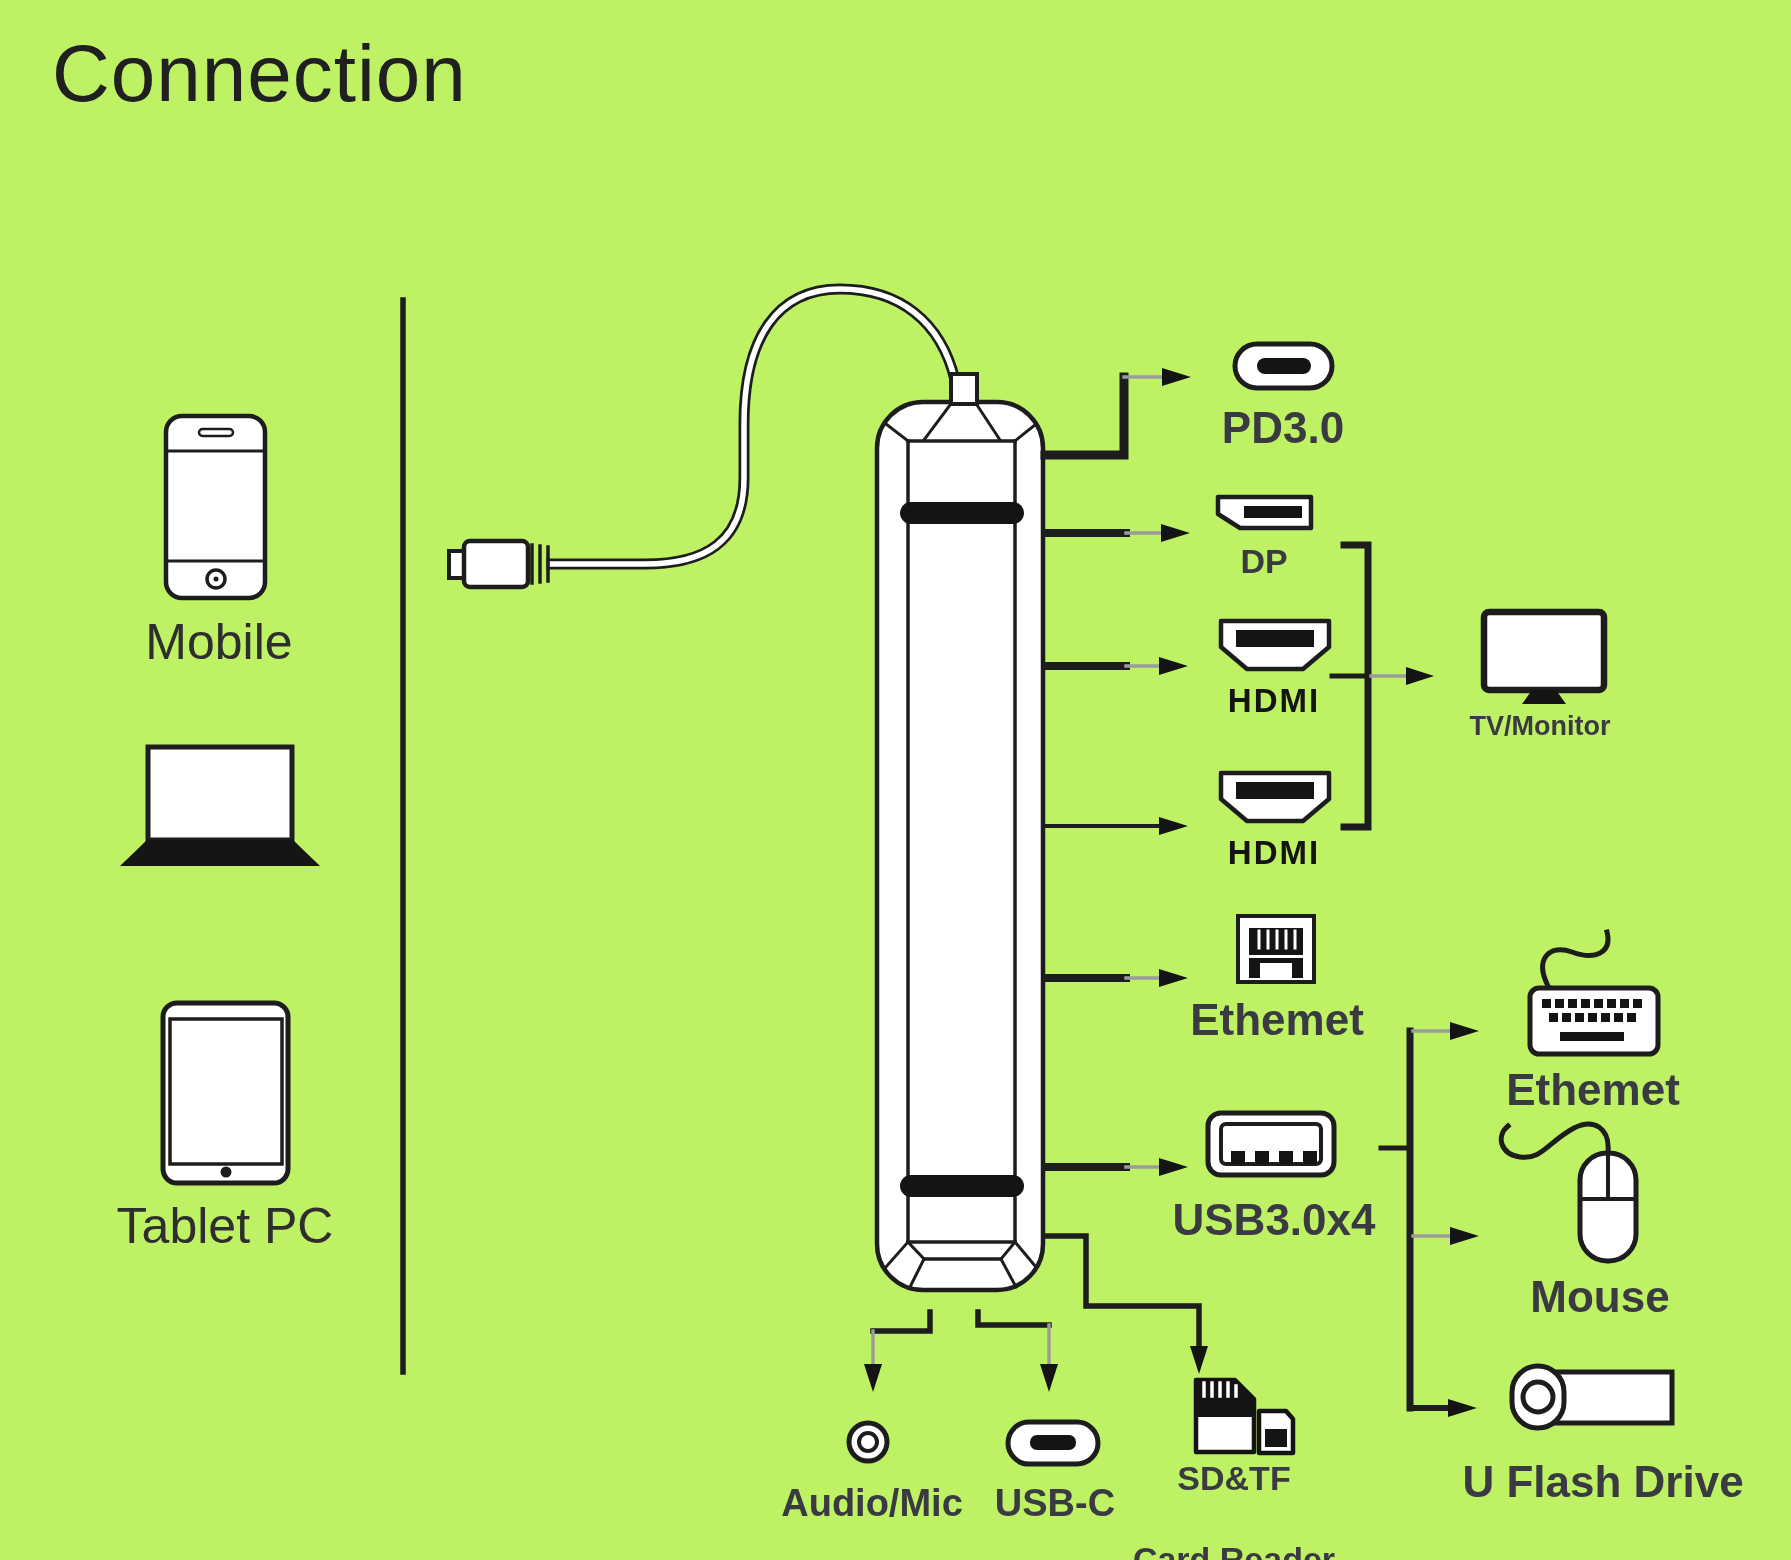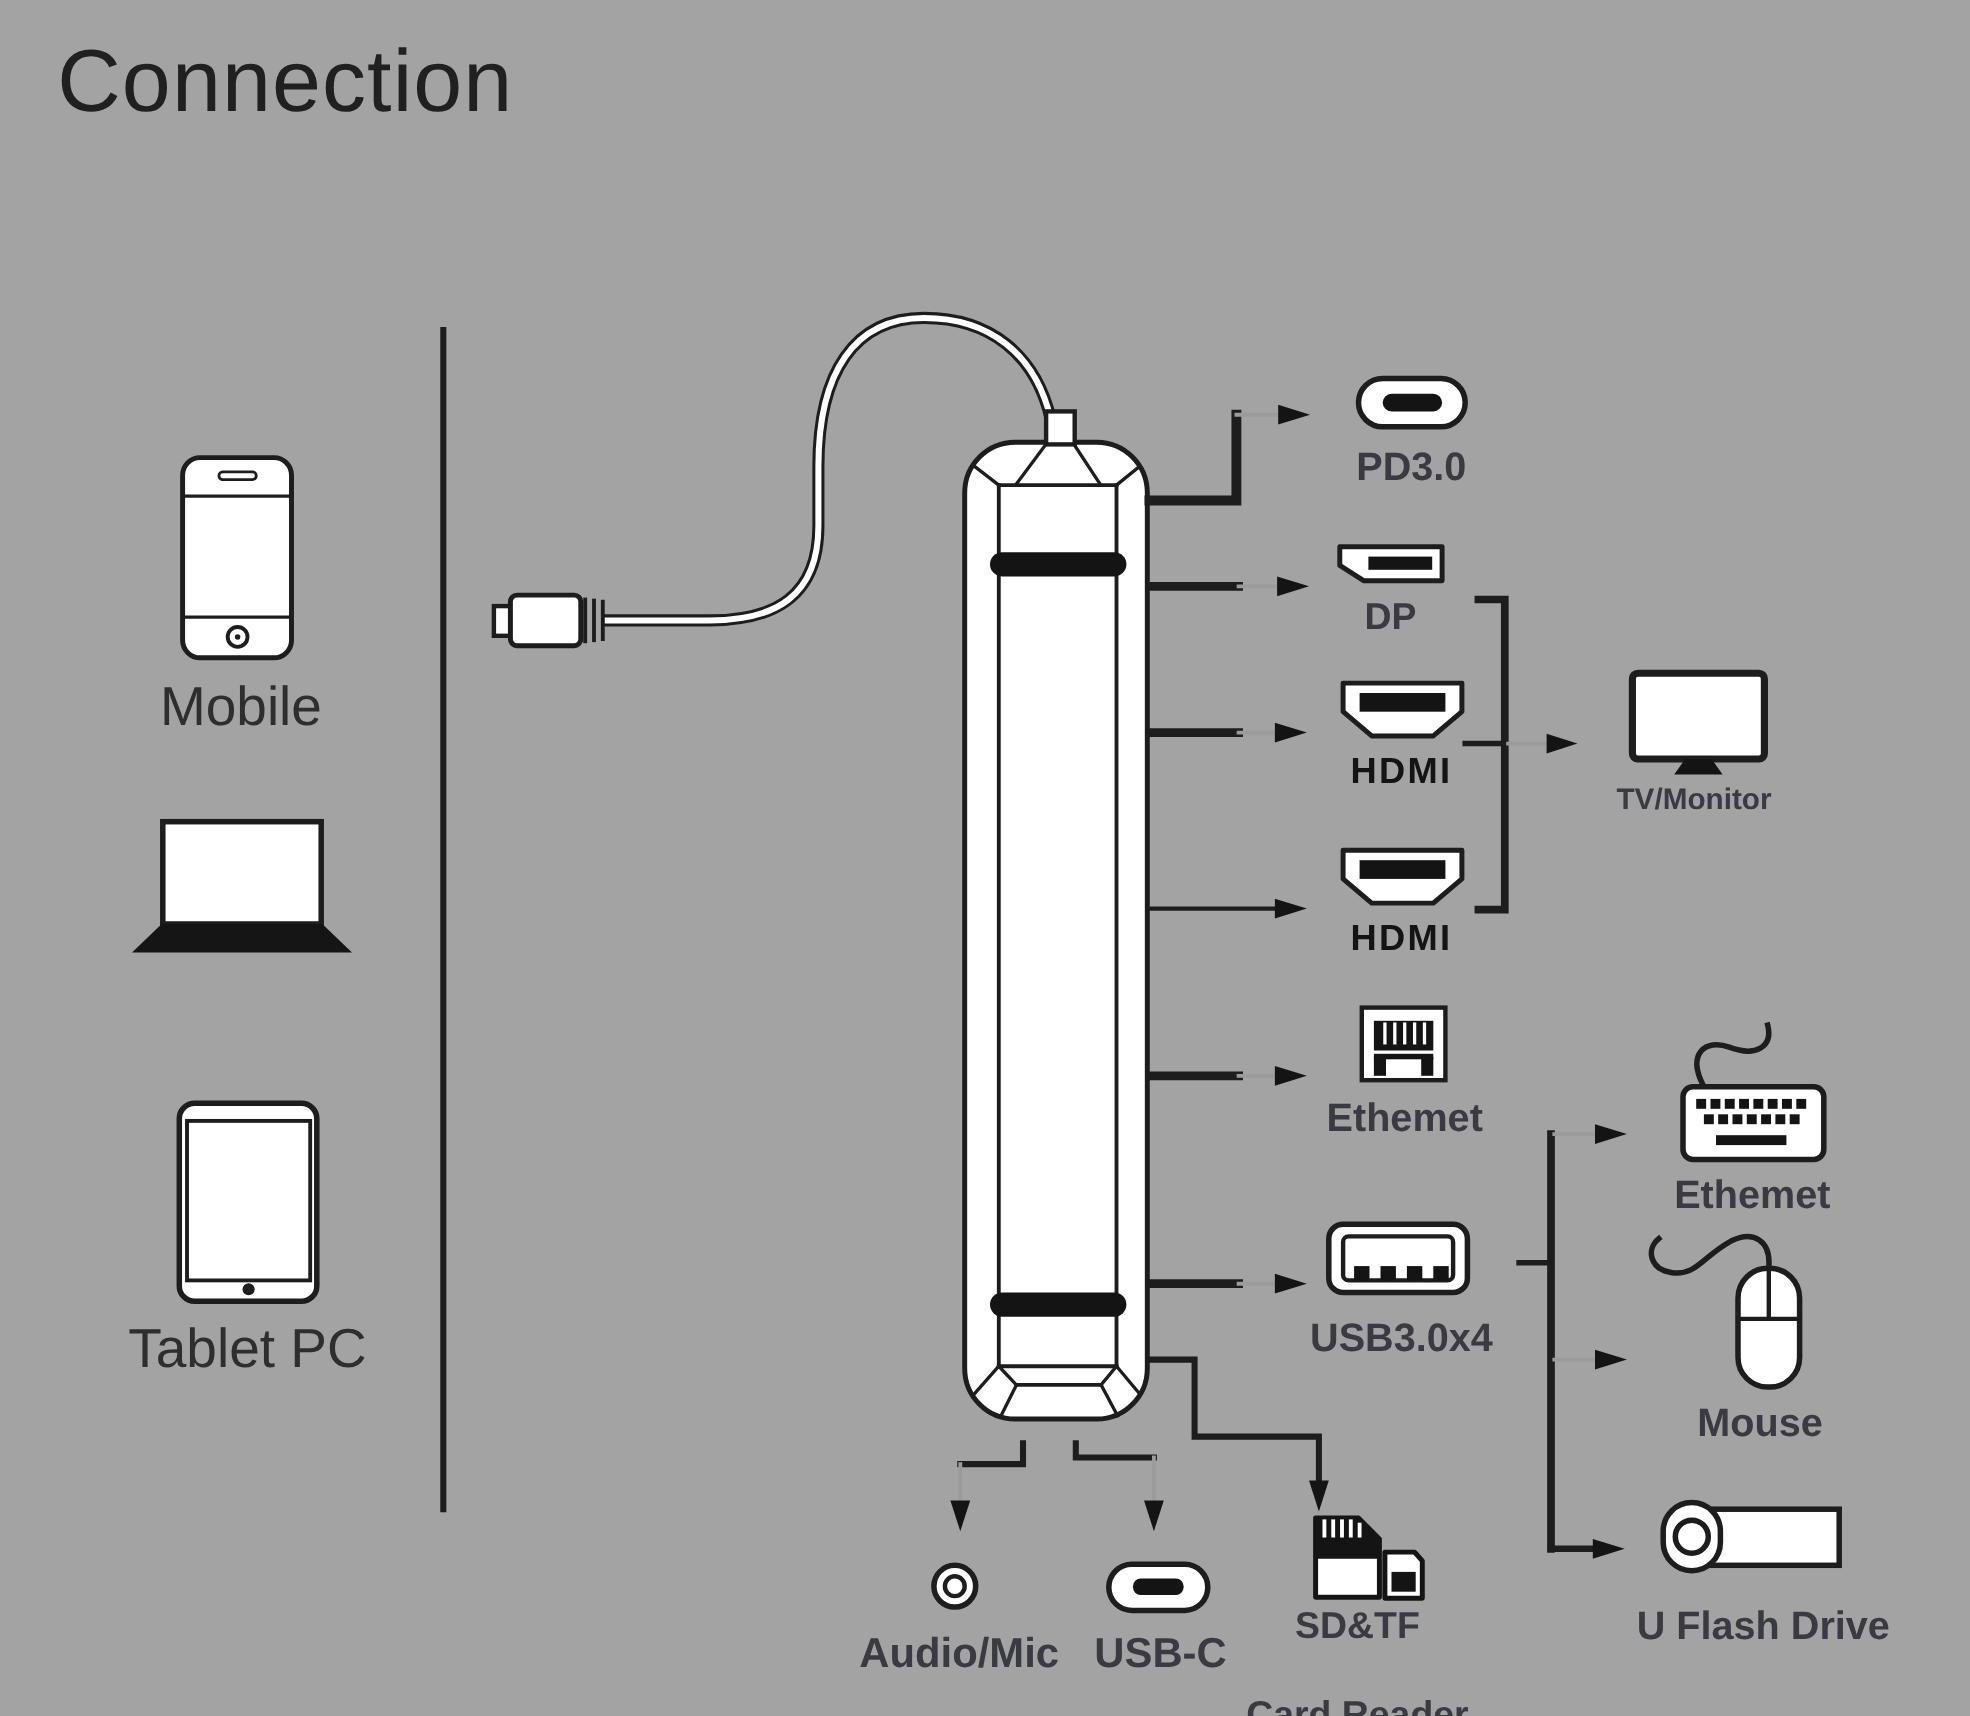--- a/index.html
+++ b/index.html
@@ -1,28 +1,28 @@
 <!DOCTYPE html>
 <html><head>
 <meta charset="utf-8">
 <style>
   html,body{margin:0;padding:0;background:#fff;}
-  #canvas{position:relative;width:1791px;height:1560px;background:#a3a3a3;overflow:hidden;
+  #canvas{position:relative;width:1791px;height:1560px;background:#bef264;overflow:hidden;
           font-family:"Liberation Sans", sans-serif;}
   #art{position:absolute;left:0;top:0;}
   .lbl{position:absolute;color:#3a3a42;font-weight:700;white-space:nowrap;line-height:1.05;
        transform:translateX(-50%);}
   .title{position:absolute;left:52px;top:28px;font-size:80px;font-weight:400;color:#202020;
          letter-spacing:1px;white-space:nowrap;}
   .devlbl{position:absolute;color:#2e2e2e;font-weight:400;font-size:50px;white-space:nowrap;
           transform:translateX(-50%);line-height:1.05;}
   .hdmi{font-weight:800;font-size:33px;letter-spacing:2px;color:#141414;}
   .small{font-size:27px;}
   .mid{font-size:34px;}
-  .std{font-size:36px;}
+  .std{font-size:44px;}
   .b38{font-size:38px;}
 </style>
 </head>
 <body>
 
 <div id="canvas">
 
 <svg id="art" width="1791" height="1560" viewBox="0 0 1791 1560">
   <g fill="none" stroke="#1d1d1d" stroke-linecap="square">
 

